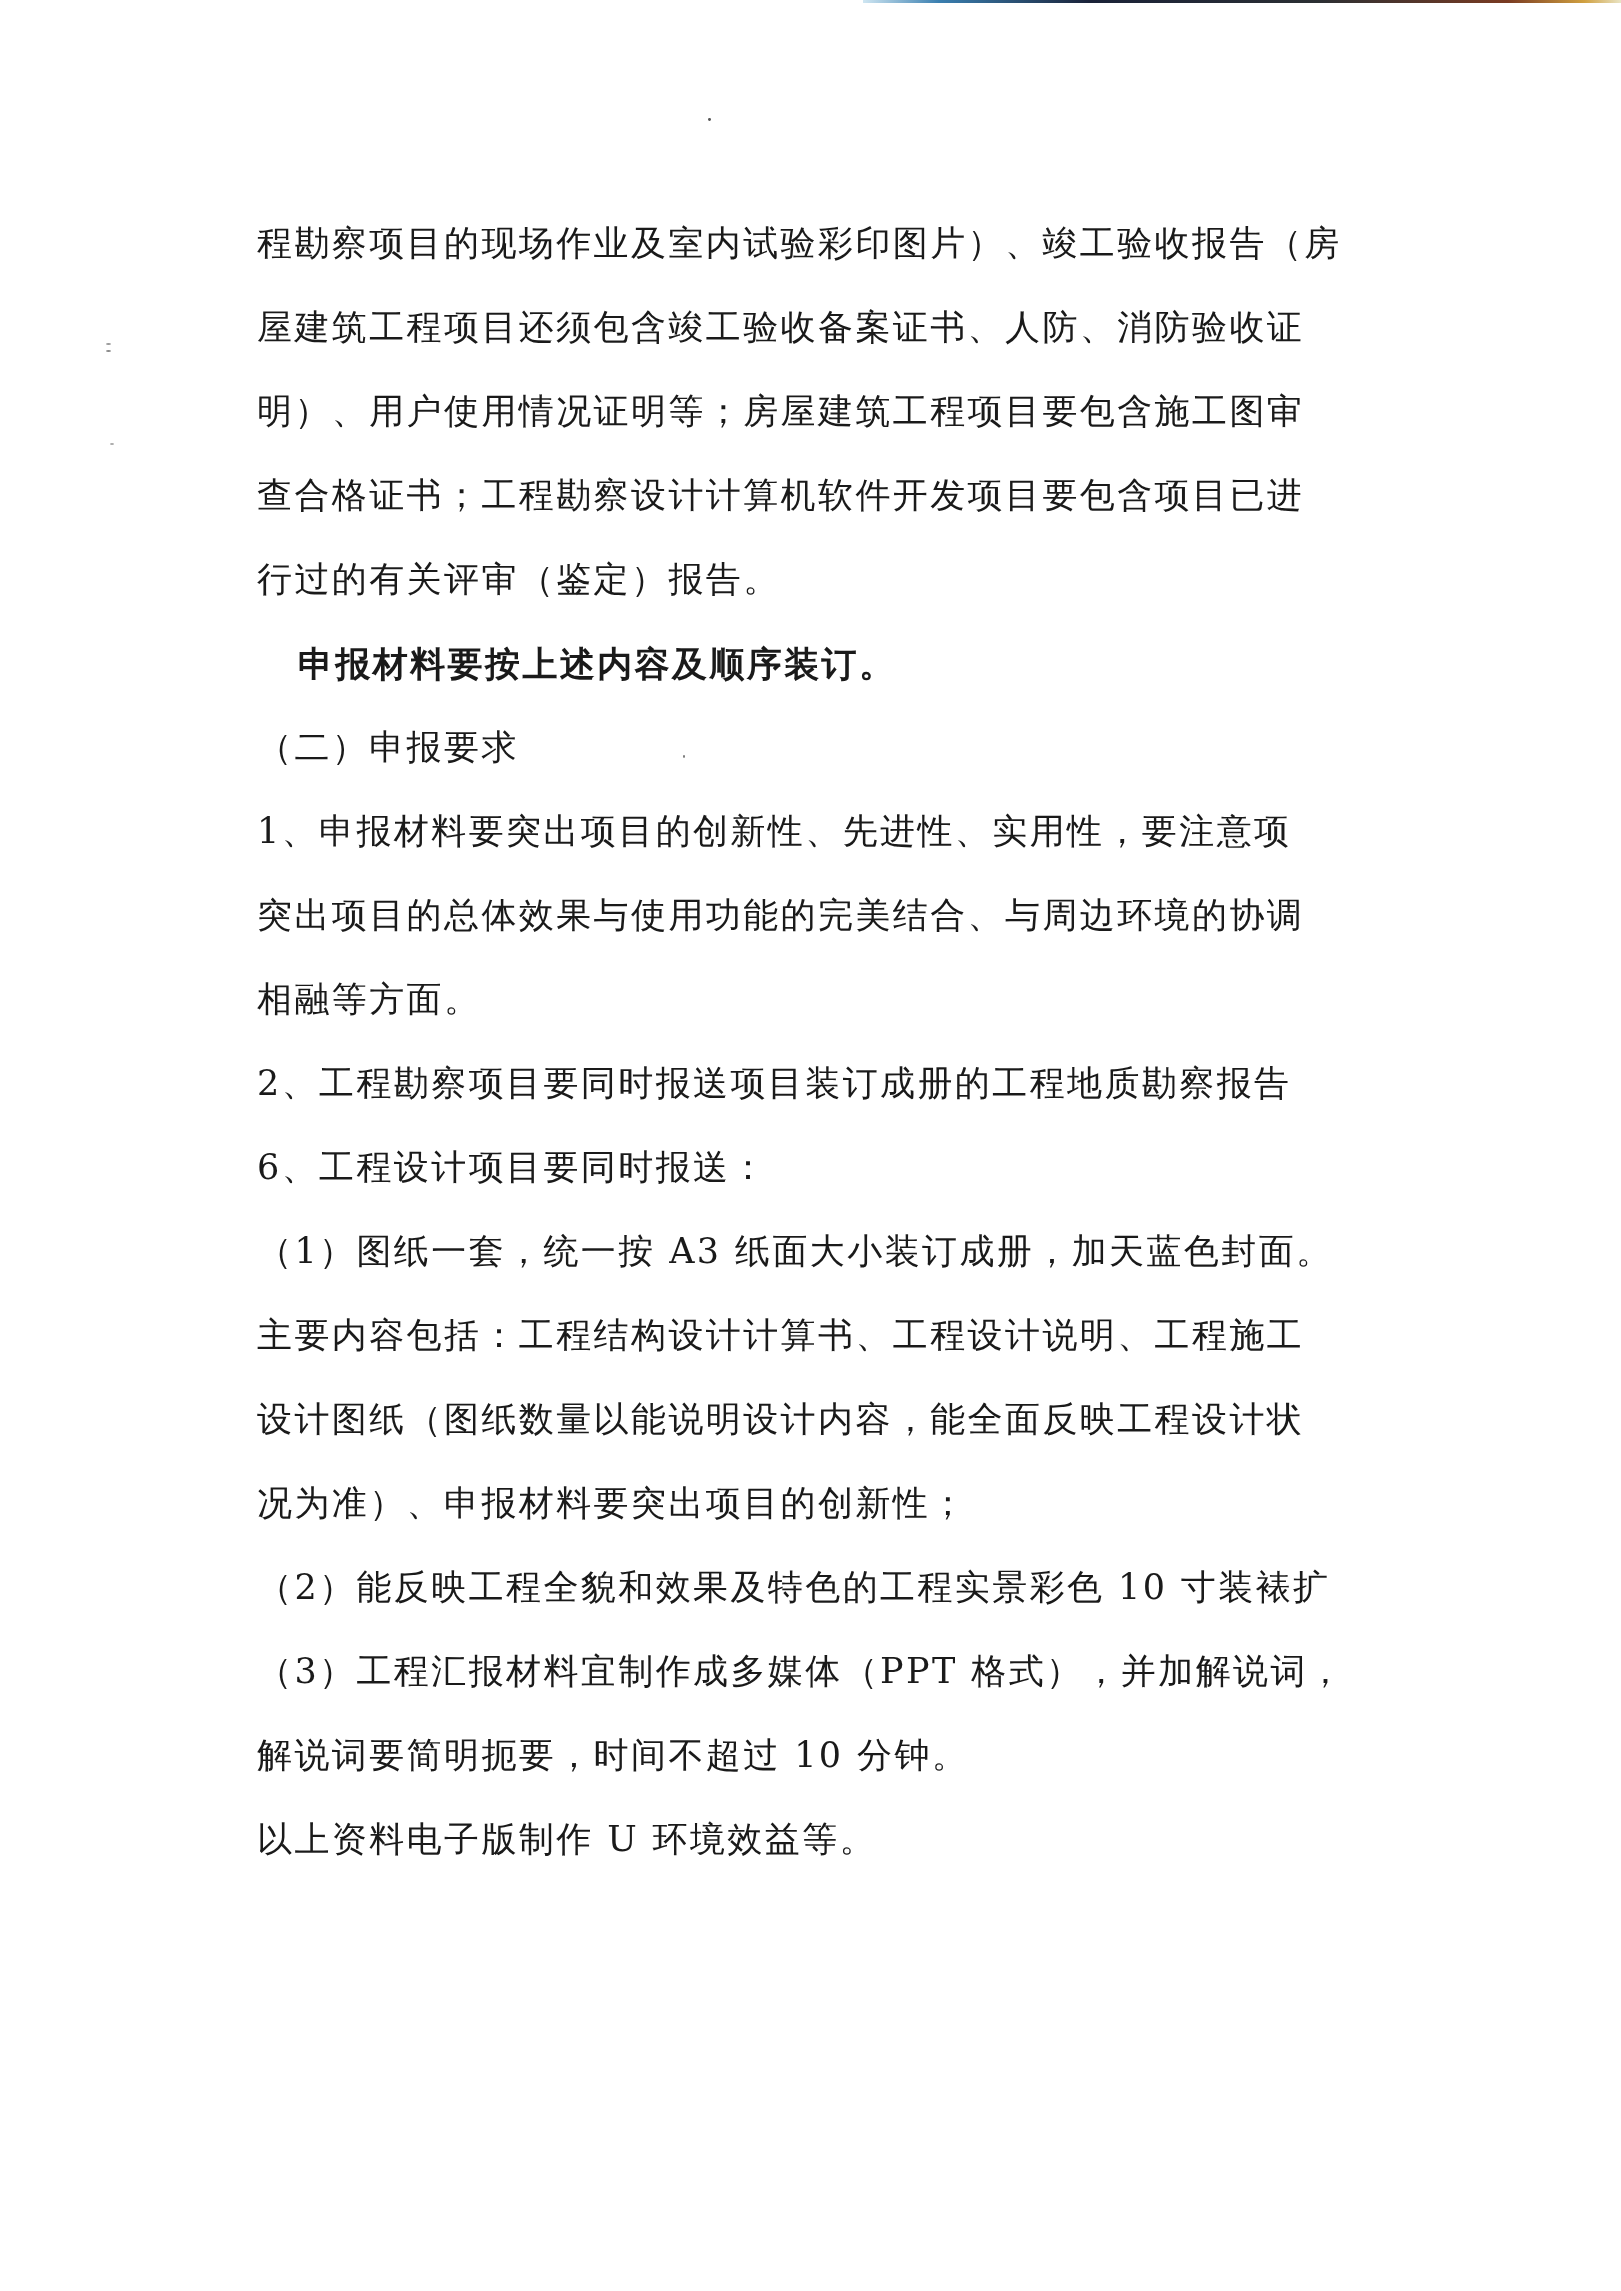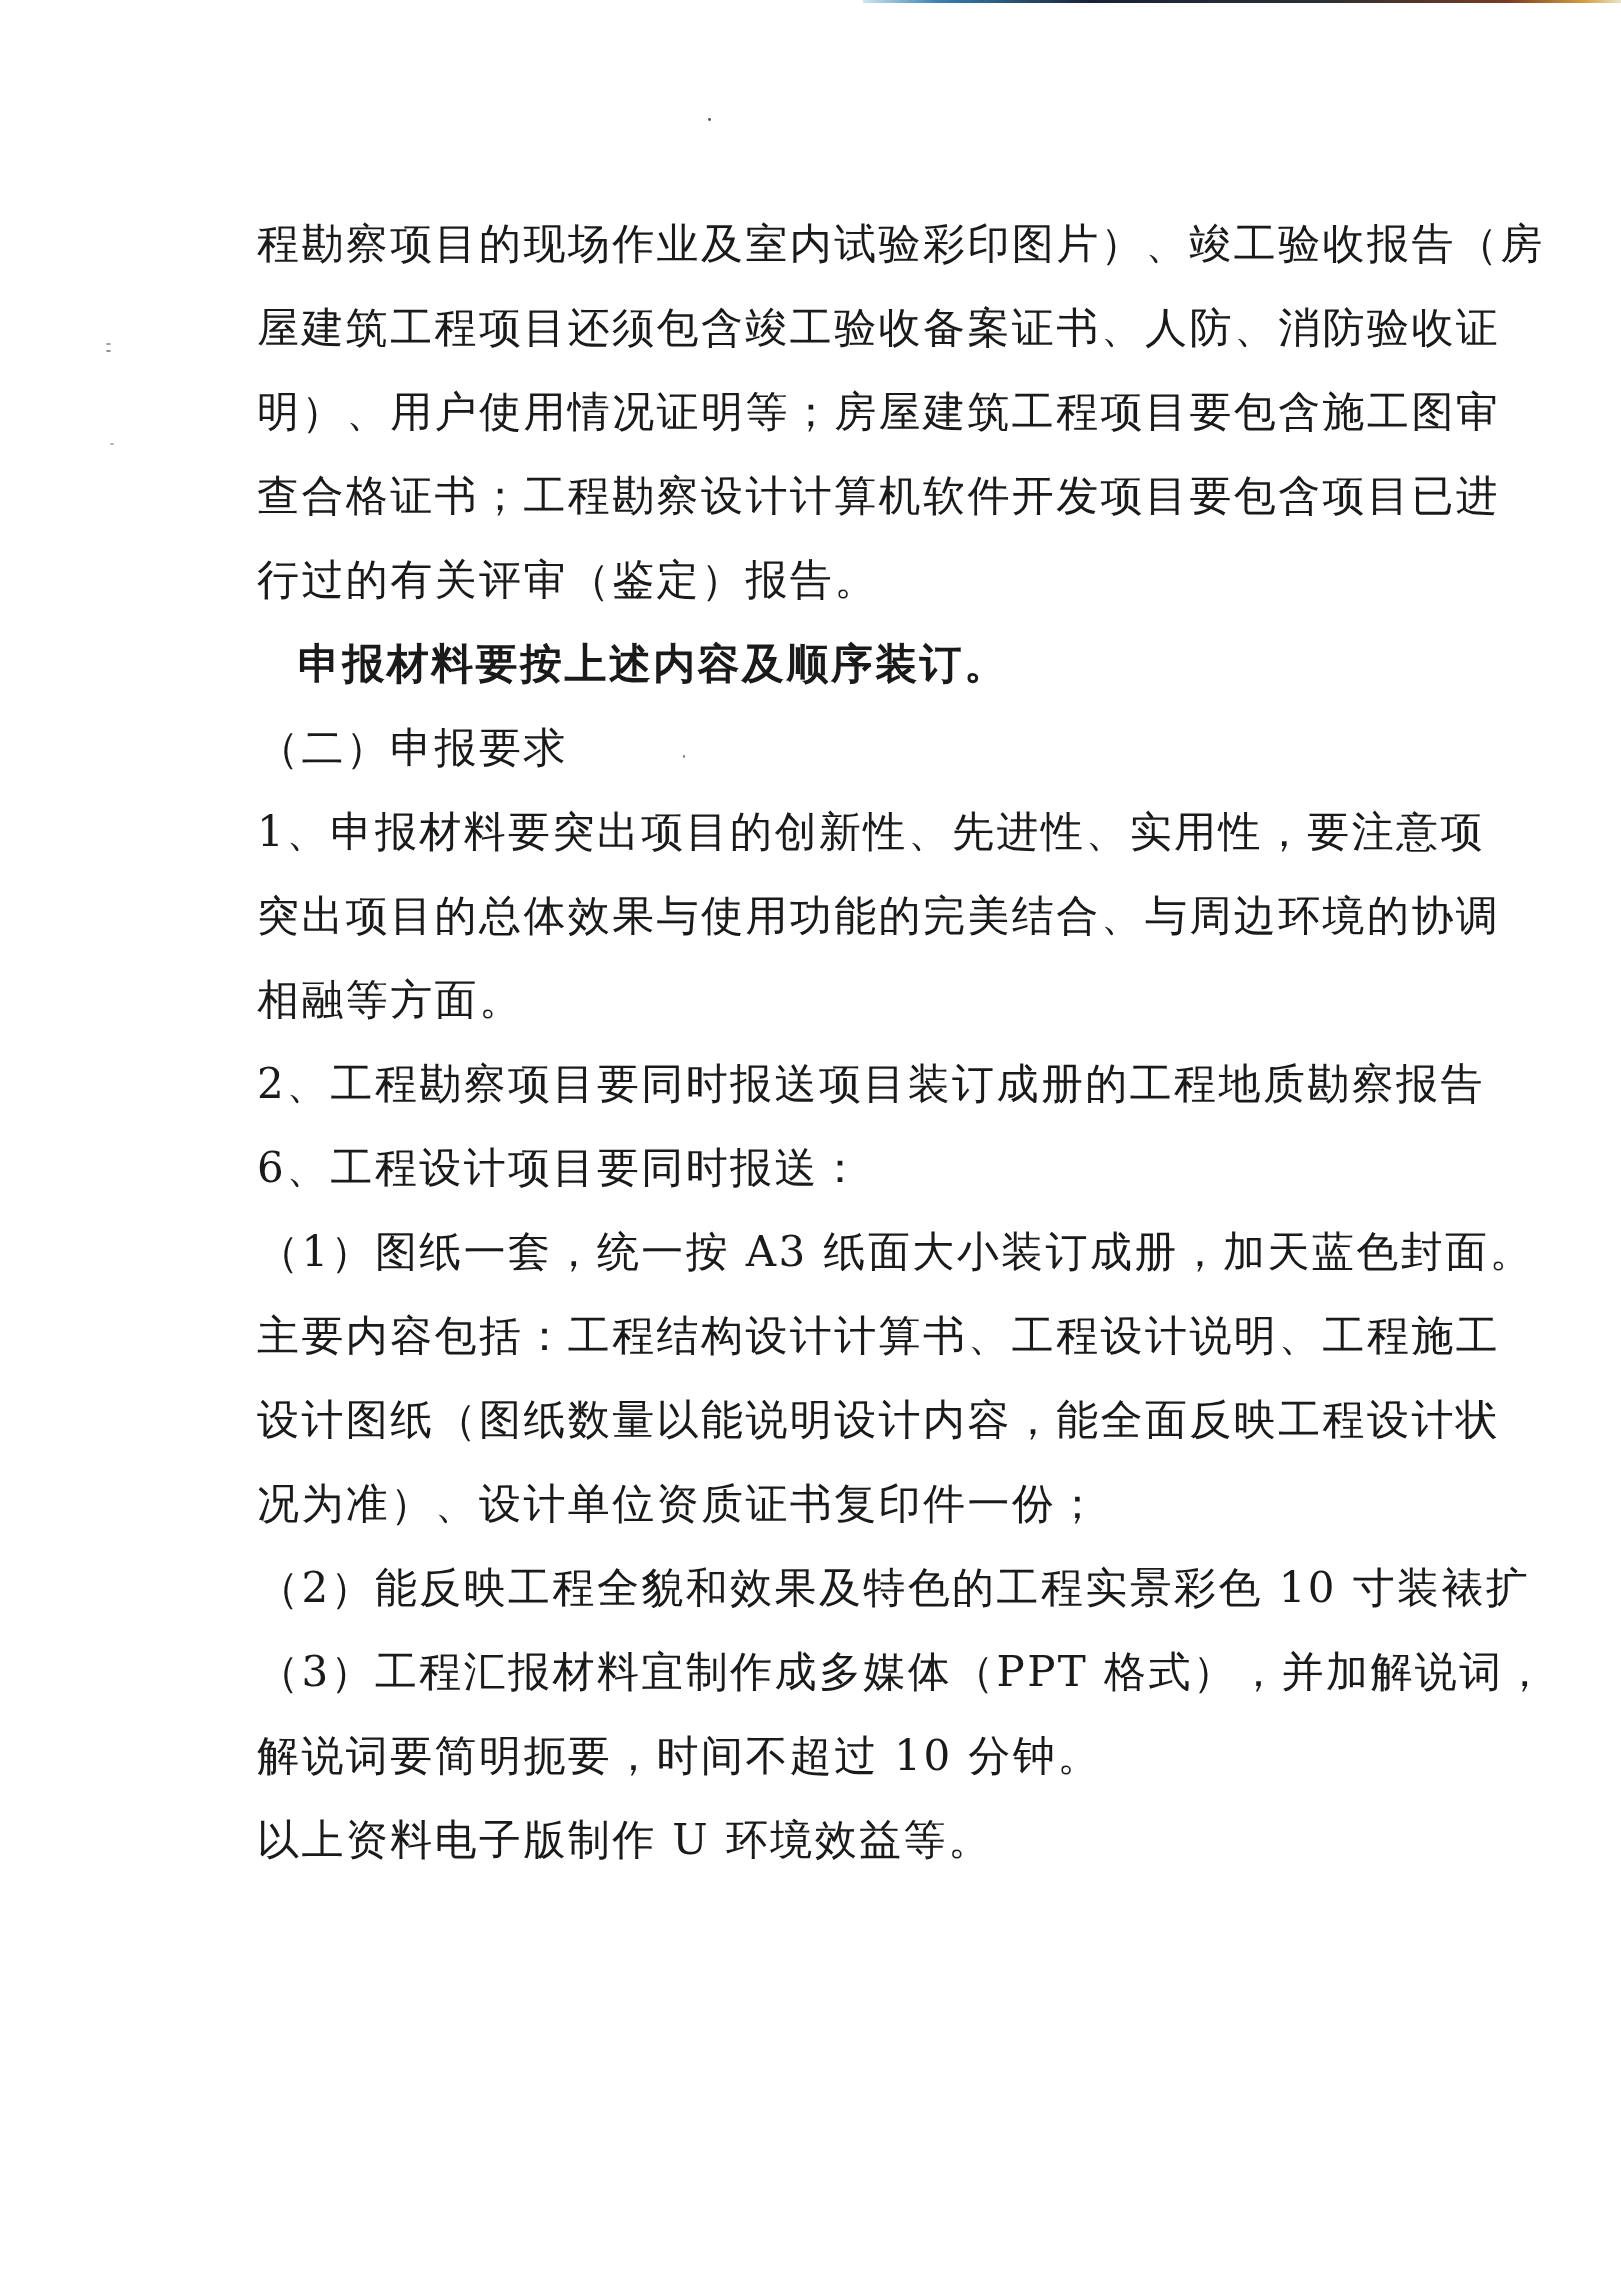--- a/index.html
+++ b/index.html
@@ -30,21 +30,21 @@
     }
     .page {
       position: absolute;
       left: 257px;
       top: 214px;
       width: 1137px;
     }
     .line {
       height: 84px;
       line-height: 59px;
-      font-size: 42px;
+      font-size: 35px;
       letter-spacing: 2.4px;
       white-space: nowrap;
     }
     .indent { padding-left: 41px; font-weight: bold; }
   </style>
 </head>
 <body>
 
 <div class="scan-edge"></div>
 <div class="speck" style="left:708px;top:118px;width:2.9px;height:2.9px;"></div>
@@ -62,19 +62,19 @@
   <div class="line indent">申报材料要按上述内容及顺序装订。</div>
   <div class="line">（二）申报要求</div>
   <div class="line">1、申报材料要突出项目的创新性、先进性、实用性，要注意项</div>
   <div class="line">突出项目的总体效果与使用功能的完美结合、与周边环境的协调</div>
   <div class="line">相融等方面。</div>
   <div class="line">2、工程勘察项目要同时报送项目装订成册的工程地质勘察报告</div>
   <div class="line">6、工程设计项目要同时报送：</div>
   <div class="line">（1）图纸一套，统一按 A3 纸面大小装订成册，加天蓝色封面。</div>
   <div class="line">主要内容包括：工程结构设计计算书、工程设计说明、工程施工</div>
   <div class="line">设计图纸（图纸数量以能说明设计内容，能全面反映工程设计状</div>
-  <div class="line">况为准）、设计单位资质证书复印件一份；</div>
+  <div class="line">况为准）、申报材料要突出项目的创新性；</div>
   <div class="line">（2）能反映工程全貌和效果及特色的工程实景彩色 10 寸装裱扩</div>
   <div class="line">（3）工程汇报材料宜制作成多媒体（PPT 格式），并加解说词，</div>
   <div class="line">解说词要简明扼要，时间不超过 10 分钟。</div>
   <div class="line">以上资料电子版制作 U 环境效益等。</div>
 </div>
 
 
 </body></html>

